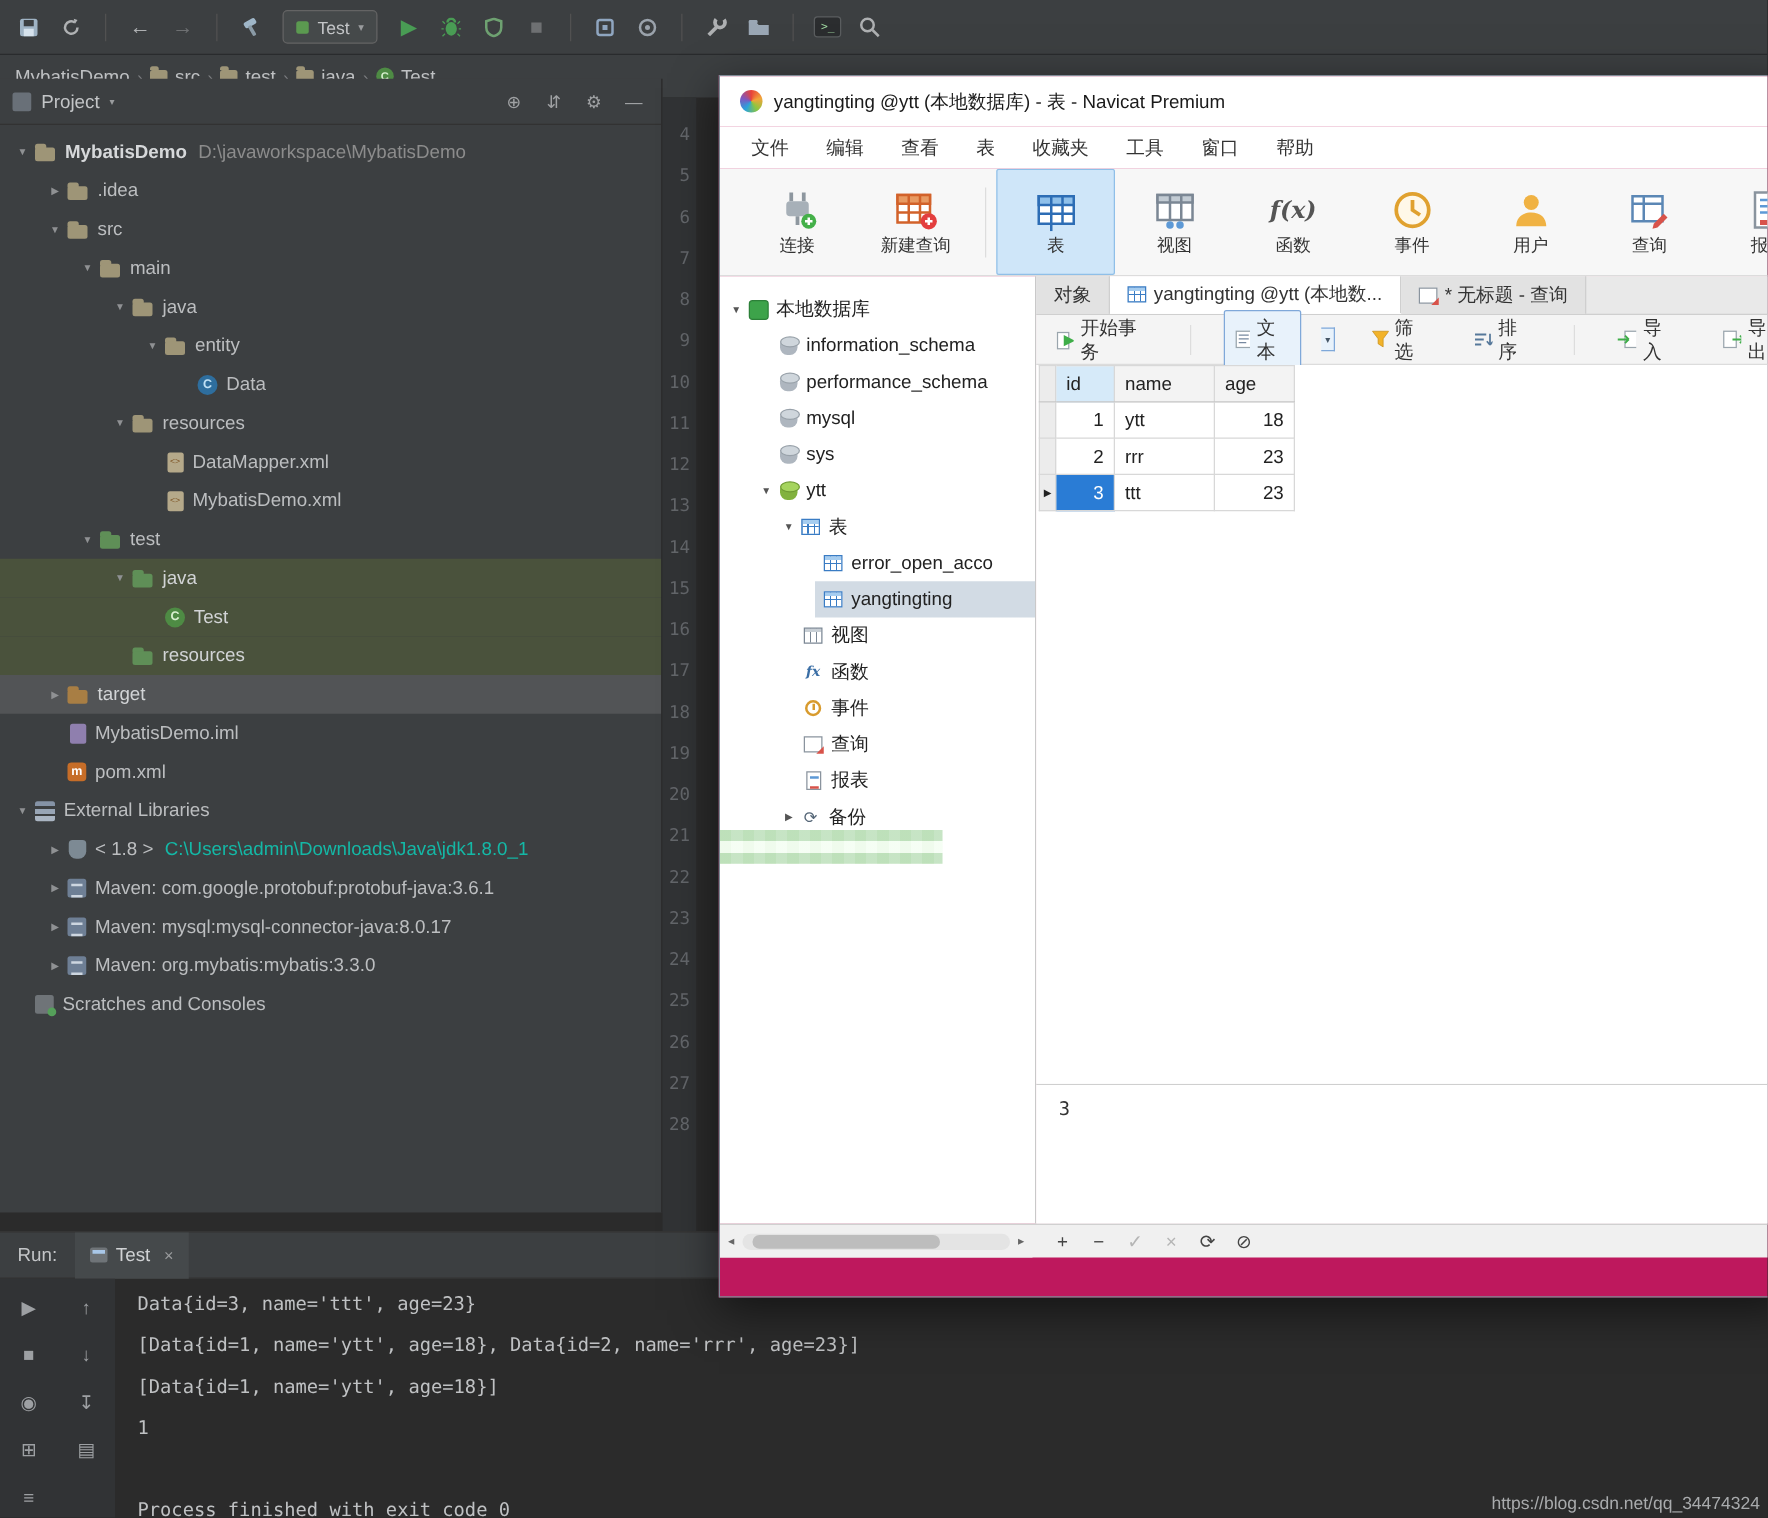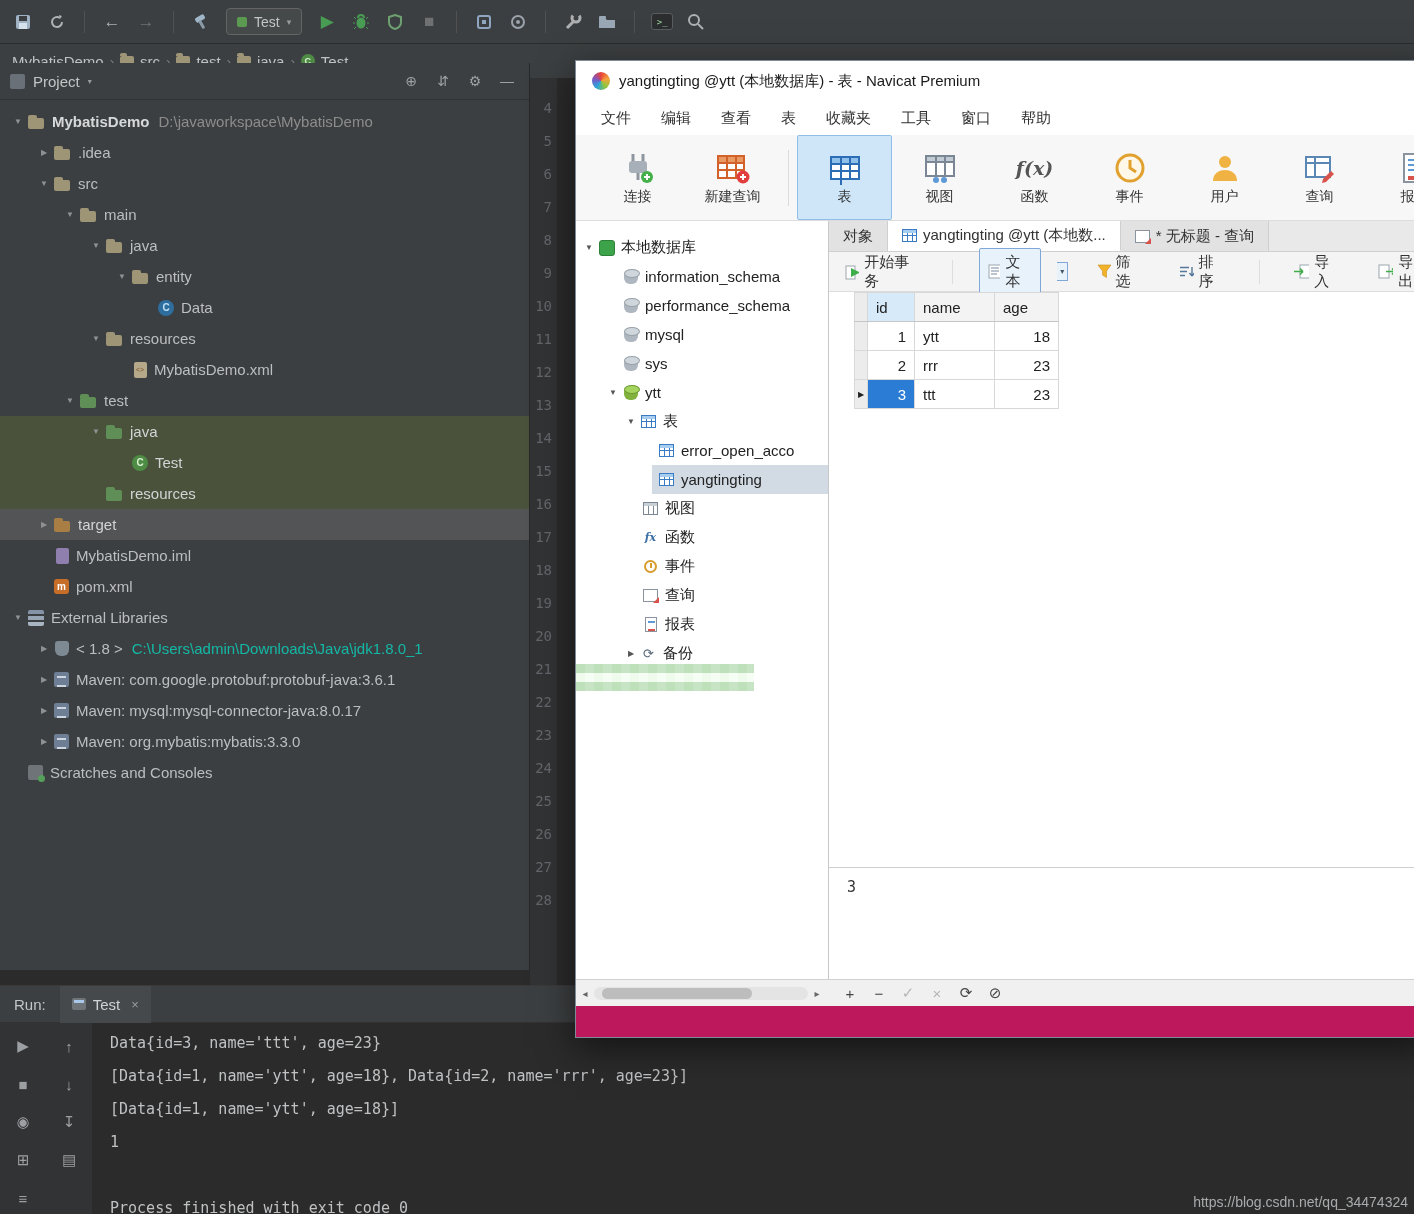--- a/index.html
+++ b/index.html
@@ -113,21 +113,21 @@
 .nv-right{position:absolute;left:253px;top:160px;width:604px;height:758px;background:#fff;display:flex;flex-direction:column}
 .nv-tabs{height:31px;background:#e9e9e9;border-bottom:1px solid #cfcfcf;display:flex;align-items:stretch}
 .ntab{display:flex;align-items:center;gap:6px;padding:0 14px;border-right:1px solid #cfcfcf;background:#e2e2e2;color:#333;white-space:nowrap}
 .ntab.on{background:#fff;border-bottom:1px solid #fff}
 .nv-gridbar{height:40px;background:#f4f4f4;border-bottom:1px solid #dcdcdc;display:flex;align-items:center;padding-left:8px;gap:21px}
 .gbtn{display:flex;align-items:center;gap:5px;padding:4px 8px;color:#333;border-radius:2px}
 .gbtn.boxed{border:1px solid #7fa8d9;background:#e8f2fb}
 .gdd{border:1px solid #7fa8d9;background:#e8f2fb;border-left:none;padding:4px 3px;font-size:8px;color:#456;margin-left:-5px}
 .gsep{width:1px;height:24px;background:#ddd;margin:0 5px}
 .nv-gridwrap{flex:1;position:relative;background:#fff;overflow:hidden}
-.dg{border-collapse:collapse;margin-left:25px;color:#222}
+.dg{border-collapse:collapse;margin-left:2px;color:#222}
 .dg th,.dg td{border:1px solid #d8d8d8;height:29px;padding:0 8px;font-weight:normal;text-align:left;white-space:nowrap}
 .dg th{background:#f3f3f3;border-bottom:1px solid #c6c6c6}
 .dg th.hl{background:#d6eaf9}
 .dg .mk{width:13px;padding:0;background:#ececec;text-align:center;font-size:8px;color:#222}
 .w-id{width:47px}.w-name{width:80px}.w-age{width:64px}
 .num{text-align:right !important}
 .selcell{background:#2a7cd5;color:#fff}
 .nv-editor{height:112px;border-top:1px solid #cfcfcf;background:#fff;padding:10px 0 0 18px;font:15px "DejaVu Sans Mono",monospace;color:#333}
 .nv-action{position:absolute;left:0;top:918px;width:857px;height:27px;background:#f0f0f0;border-top:1px solid #d0d0d0;display:flex;align-items:center}
 .hscroll{width:250px;display:flex;align-items:center;height:100%;background:#f0f0f0}
@@ -295,20 +295,25 @@
       </div>
     <div class="trow lv5">
         <span class="chev"></span>
         <span class="ticon cls"></span>
         <span>Data</span>
       </div>
     <div class="trow lv3">
         <span class="chev">▼</span>
         <span class="ticon fold"></span>
         <span>resources</span>
+      </div>
+    <div class="trow lv4">
+        <span class="chev"></span>
+        <span class="ticon filex"></span>
+        <span>DataMapper.xml</span>
       </div>
     <div class="trow lv4">
         <span class="chev"></span>
         <span class="ticon filex"></span>
         <span>MybatisDemo.xml</span>
       </div>
     <div class="trow lv2">
         <span class="chev">▼</span>
         <span class="ticon fold g"></span>
         <span>test</span>

